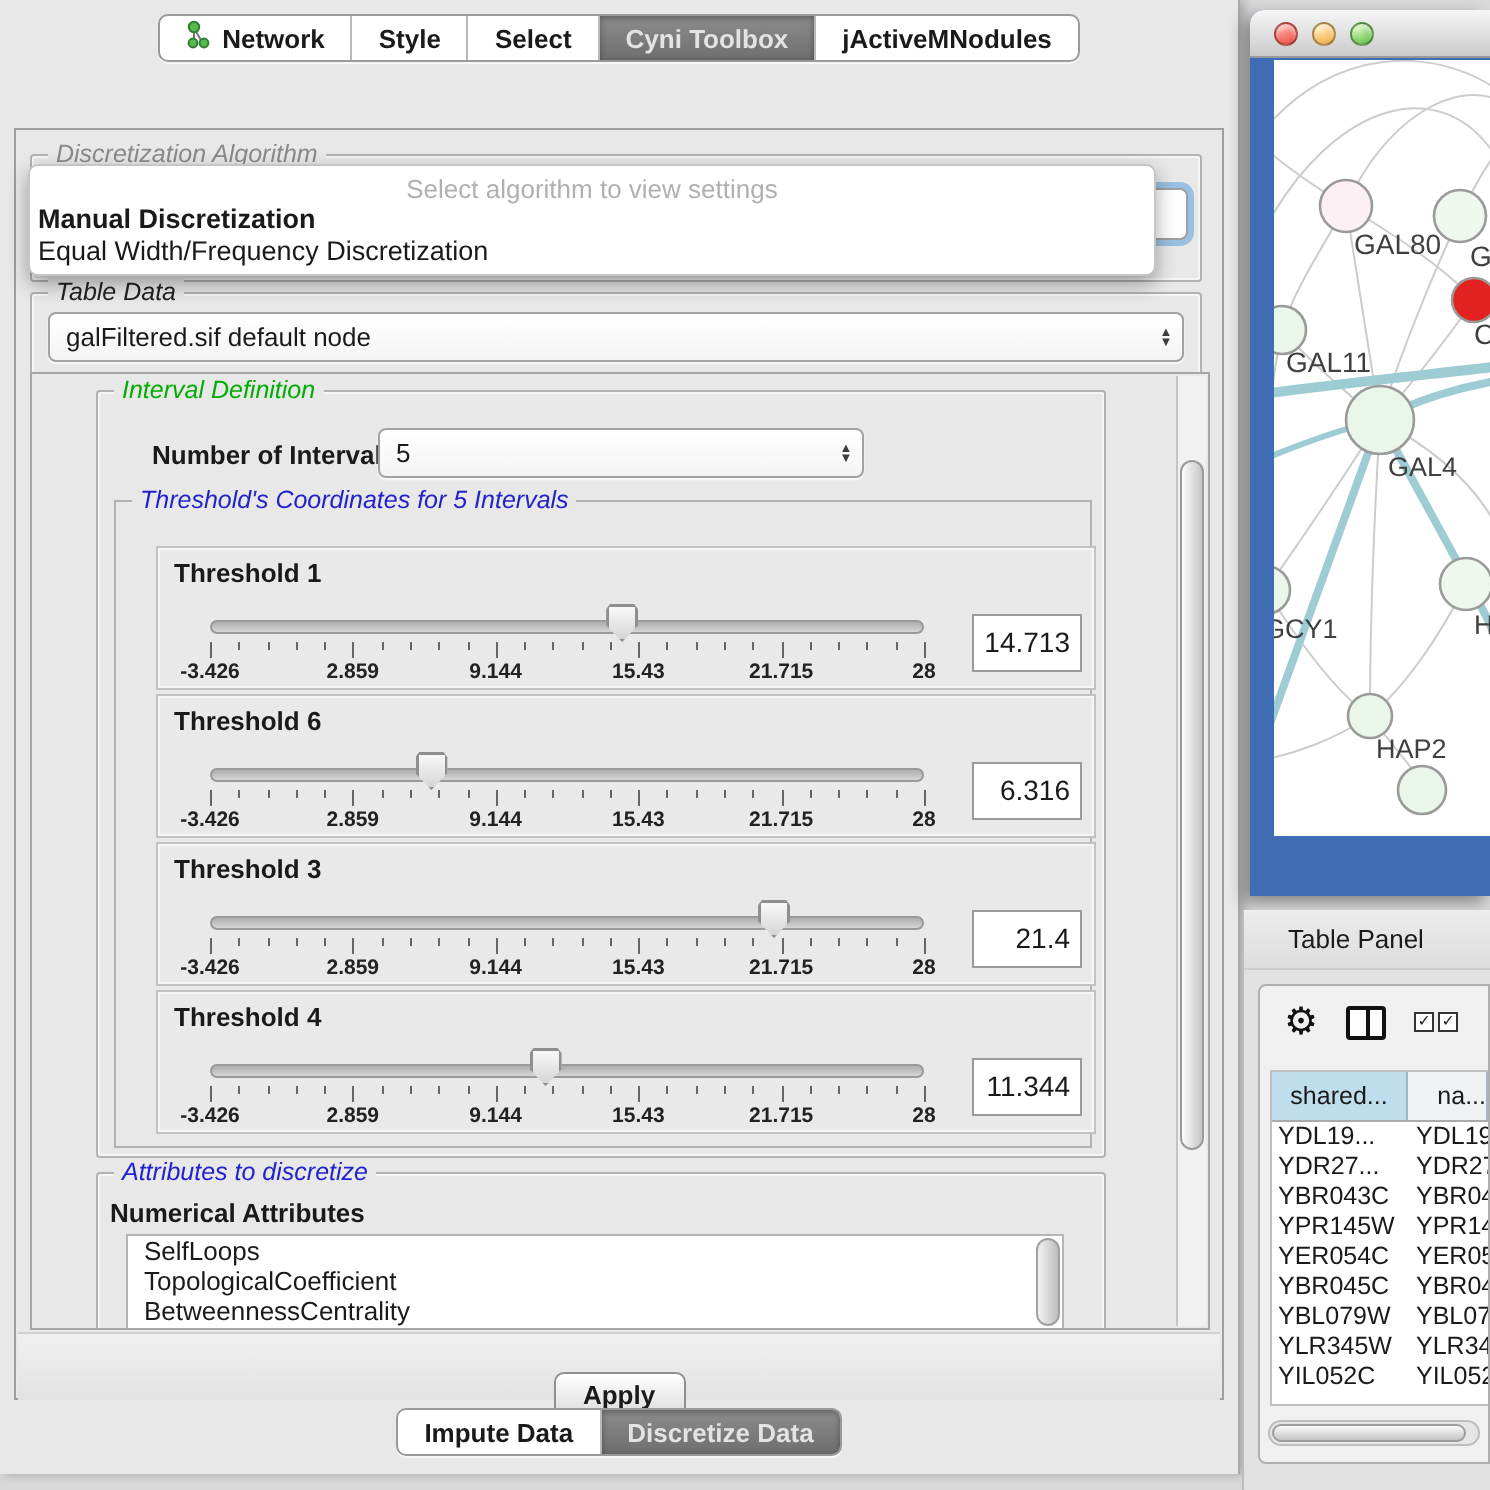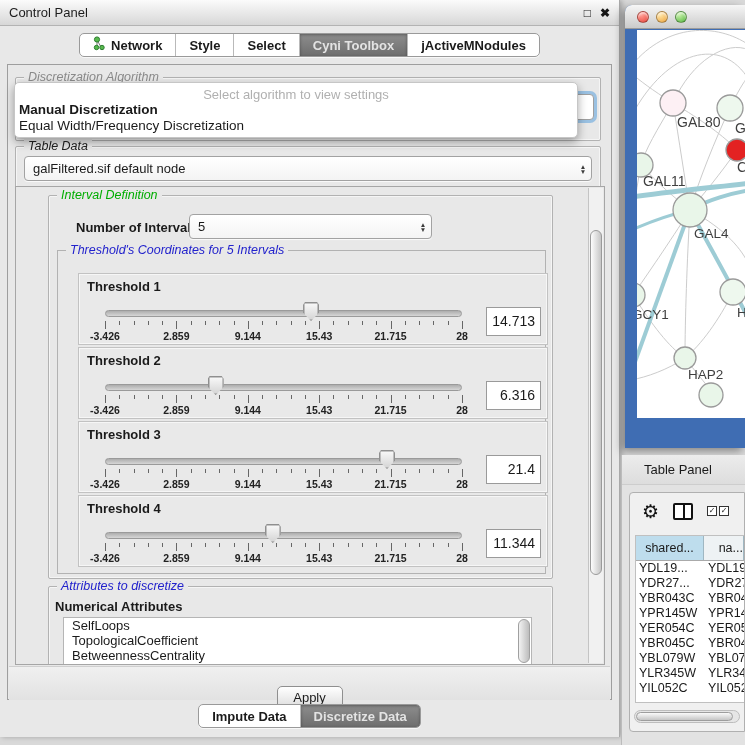--- a/index.html
+++ b/index.html
@@ -102,21 +102,21 @@
   .attr-list { position:absolute; left:14px; top:30px; right:20px; height:60px; background:#fff;
     border:1px solid #b5b5b5; overflow:hidden; font-size:13px; }
   .attr-item { padding-left:8px; height:15px; line-height:15px; white-space:nowrap; }
   .list-scroll { position:absolute; right:1px; top:1px; width:12px; height:44px; border-radius:6px;
     background:linear-gradient(90deg,#f2f2f2,#bdbdbd); border:1px solid #a0a0a0; }
 
   .apply-bar { position:absolute; left:1px; right:1px; top:601px; height:34px;
     background:linear-gradient(#f0f0f0,#e2e2e2); border-top:1px solid #cfcfcf;
     display:flex; justify-content:center; align-items:center; }
   .apply-btn { width:66px; height:23px; background:linear-gradient(#ffffff,#dcdcdc);
-    border:1px solid #8f8f8f; border-radius:5px; font-size:13px; font-weight:normal;
+    border:1px solid #8f8f8f; border-radius:5px; font-size:13px; font-weight:bold;
     display:flex; align-items:center; justify-content:center;margin-top:28px; }
 
   .bottom-tabbar { position:absolute; left:0; right:0; bottom:9px; display:flex; justify-content:center; }
 
   
   .network-window { position:absolute; left:625px; top:5px; width:120px; height:443px;
     background:#3f6db3; border-radius:7px 7px 0 0; box-shadow:-3px 3px 8px rgba(0,0,0,.4); }
   .net-titlebar { height:24px; background:linear-gradient(#f6f6f6,#cbcbcb);
     border-radius:7px 0 0 0; border-bottom:1px solid #9a9a9a;
     display:flex; align-items:center; gap:7px; padding-left:12px; }
@@ -154,25 +154,20 @@
   .tp-cell.c2 { flex:1; padding-left:4px; }
   .h-scrollbar { position:absolute; left:4px; right:4px; bottom:8px; height:13px;
     background:#e6e6e6; border:1px solid #bdbdbd; border-radius:7px; }
   .h-thumb { position:absolute; left:1px; right:6px; top:1px; bottom:1px; border-radius:6px;
     background:linear-gradient(#fafafa,#c5c5c5); border:1px solid #9d9d9d; }
 </style>
 </head>
 <body>
 
 <div class="control-panel">
-  <div class="cp-titlebar">
-    <span class="cp-title">Control Panel</span>
-    <span class="win-icon">□</span>
-    <span class="win-icon close">✖</span>
-  </div>
 
   <div class="tabbar-row">
     <div class="segmented" id="top-tabs">
         <div class="segment">
           <span><svg width="13" height="15" viewBox="0 0 13 15">
               <line x1="4" y1="4" x2="8" y2="11" stroke="#777" stroke-width="1"></line>
               <line x1="4" y1="4" x2="4" y2="11" stroke="#777" stroke-width="1"></line>
               <circle cx="4" cy="3.5" r="2.6" fill="#58b94d" stroke="#2e7d32"></circle>
               <circle cx="3.5" cy="11.5" r="2.2" fill="#58b94d" stroke="#2e7d32"></circle>
               <circle cx="9" cy="11.5" r="2.2" fill="#58b94d" stroke="#2e7d32"></circle>
@@ -268,21 +263,21 @@
                 <div class="tick-label" style="left: 26px;">-3.426</div>
                 <div class="tick-label" style="left: 97.4px;">2.859</div>
                 <div class="tick-label" style="left: 168.8px;">9.144</div>
                 <div class="tick-label" style="left: 240.2px;">15.43</div>
                 <div class="tick-label" style="left: 311.6px;">21.715</div>
                 <div class="tick-label" style="left: 383px;">28</div>
                 <div class="th-thumb" style="left: 224.059px;"></div>
                 <div class="th-value">14.713</div>
               </div>
               <div class="threshold-panel" style="top: 96px;">
-                <div class="th-label">Threshold 2</div>
+                <div class="th-label">Threshold 6</div>
                 <div class="th-track"></div>
                 <div class="th-ticks">
                   <div class="tick major" style="left: 0px;"></div>
                   <div class="tick minor" style="left: 14.28px;"></div>
                   <div class="tick minor" style="left: 28.56px;"></div>
                   <div class="tick minor" style="left: 42.84px;"></div>
                   <div class="tick minor" style="left: 57.12px;"></div>
                   <div class="tick major" style="left: 71.4px;"></div>
                   <div class="tick minor" style="left: 85.68px;"></div>
                   <div class="tick minor" style="left: 99.96px;"></div>

